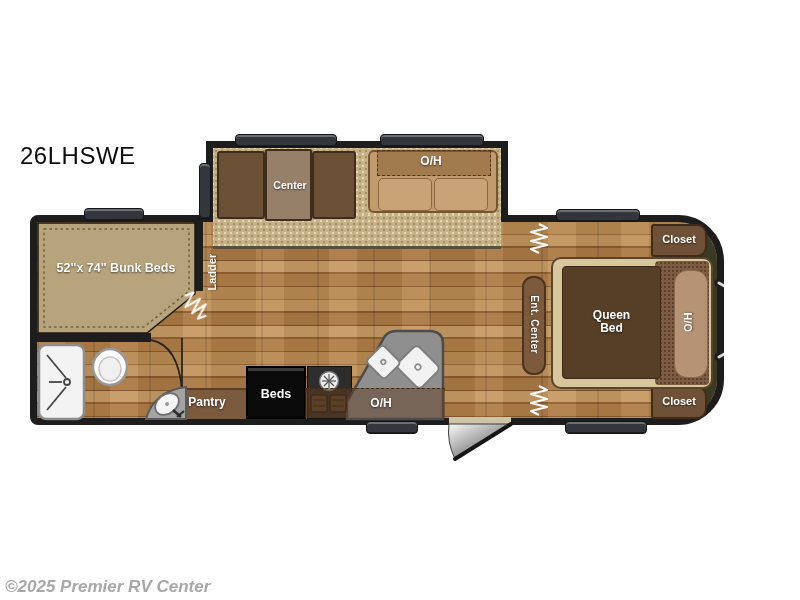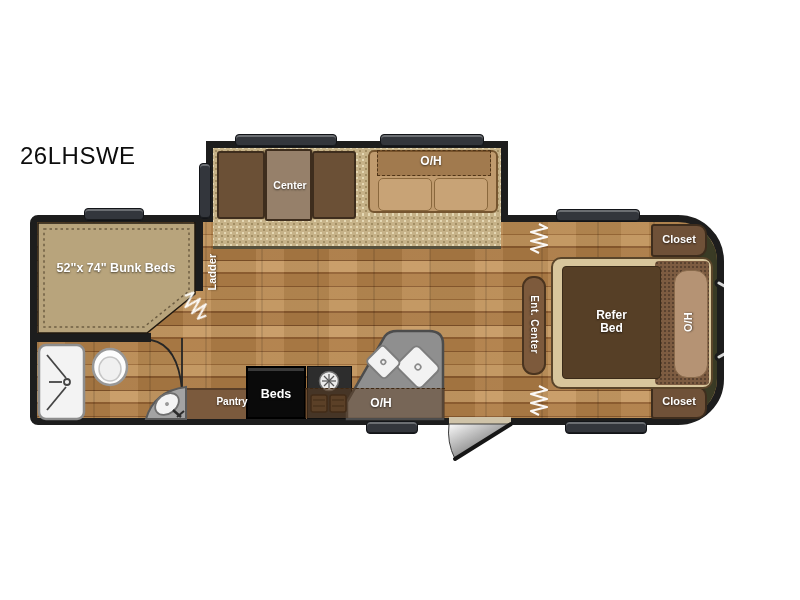--- a/index.html
+++ b/index.html
@@ -37,20 +37,21 @@
     border:7px solid #1d1d1d;border-bottom:none;z-index:1;}
   svg.vec{position:absolute;left:0;top:0;z-index:5;pointer-events:none;}
   .tint{position:absolute;z-index:6;}
 </style>
 </head>
 <body>
 
 <div id="stage">
 
   <div id="model-label">26LHSWE</div>
+  <div id="watermark">©2025 Premier RV Center</div>
 
   <div id="trailer-body" class="wood">
     <div id="front-cap"></div>
   </div>
 
   <div id="slideout-top" class="carpet"></div>
 
   <div class="abs carpet" style="left:213px;top:215px;width:288px;height:31px;z-index:2;"></div>
   <div class="abs" style="left:213px;top:246px;width:288px;height:3px;background:#57513c;z-index:2;"></div>
 
@@ -189,20 +190,20 @@
   </svg>
 
   <div class="tint" style="left:305px;top:388px;width:140px;height:30px;background:rgba(96,62,32,0.5);border-top:1px dashed #3f2813;box-sizing:border-box;"></div>
 
   <div class="lbl" style="left:259px;top:180px;width:62px;font-size:10.5px;">Center</div>
   <div class="lbl" style="left:405px;top:155px;width:52px;font-size:12px;">O/H</div>
   <div class="lbl" style="left:44px;top:261px;width:144px;font-size:12.5px;">52"x 74" Bunk Beds</div>
   <div class="lbl" style="left:182px;top:266px;width:60px;font-size:11px;transform:rotate(-90deg);">Ladder</div>
   <div class="lbl" style="left:651px;top:233px;width:56px;font-size:11px;">Closet</div>
   <div class="lbl" style="left:651px;top:395px;width:56px;font-size:11px;">Closet</div>
-  <div class="lbl" style="left:584px;top:309px;width:55px;font-size:12px;">Refer Bed</div>
+  <div class="lbl" style="left:584px;top:309px;width:55px;font-size:12px;">Queen Bed</div>
   <div class="lbl" style="left:659px;top:316px;width:58px;font-size:11px;transform:rotate(-90deg);">O/H</div>
   <div class="lbl" style="left:489px;top:319px;width:90px;font-size:10px;transform:rotate(90deg);letter-spacing:0.5px;">Ent. Center</div>
-  <div class="lbl" style="left:201px;top:396px;width:62px;font-size:10px;">Pantry</div>
+  <div class="lbl" style="left:176px;top:396px;width:62px;font-size:12px;">Pantry</div>
   <div class="lbl" style="left:246px;top:387px;width:60px;font-size:12.5px;">Beds</div>
   <div class="lbl" style="left:357px;top:397px;width:48px;font-size:12px;">O/H</div>
 
 </div>
 
 </body></html>

